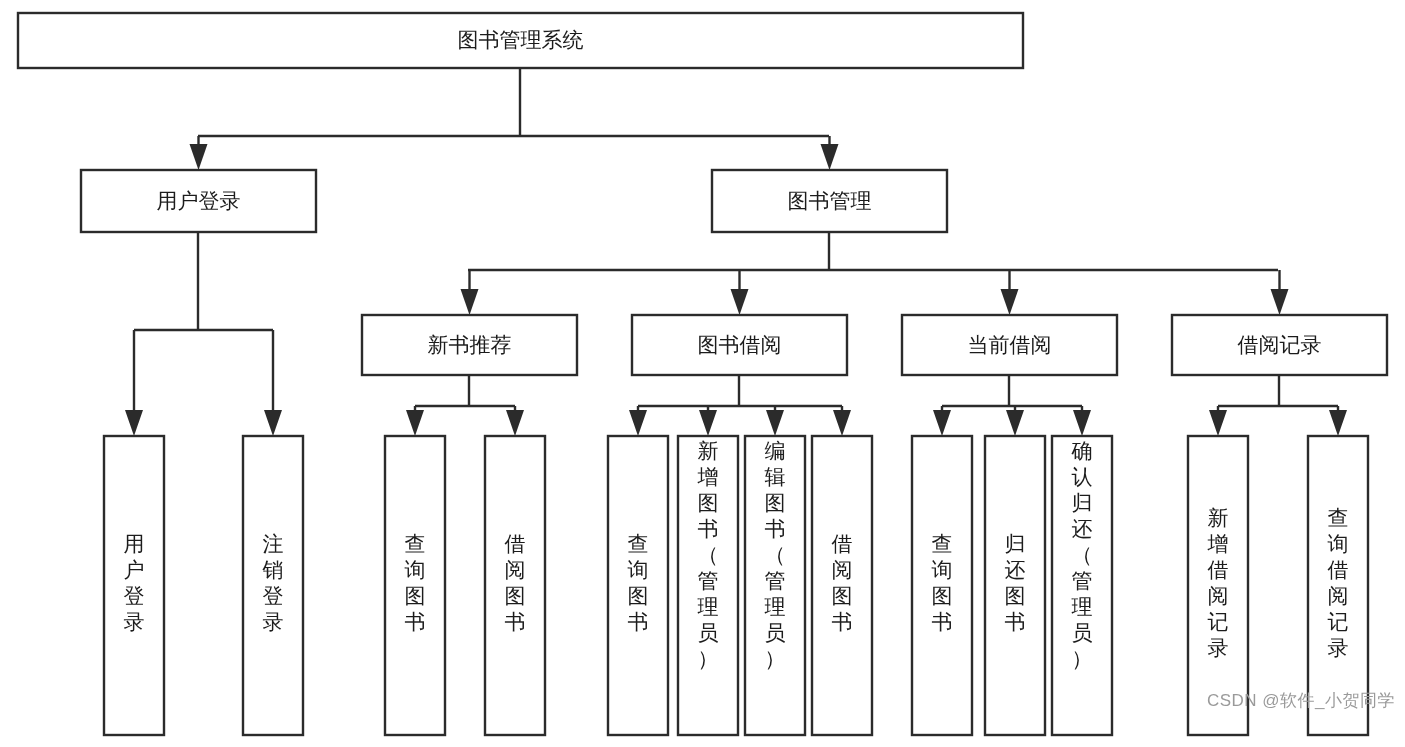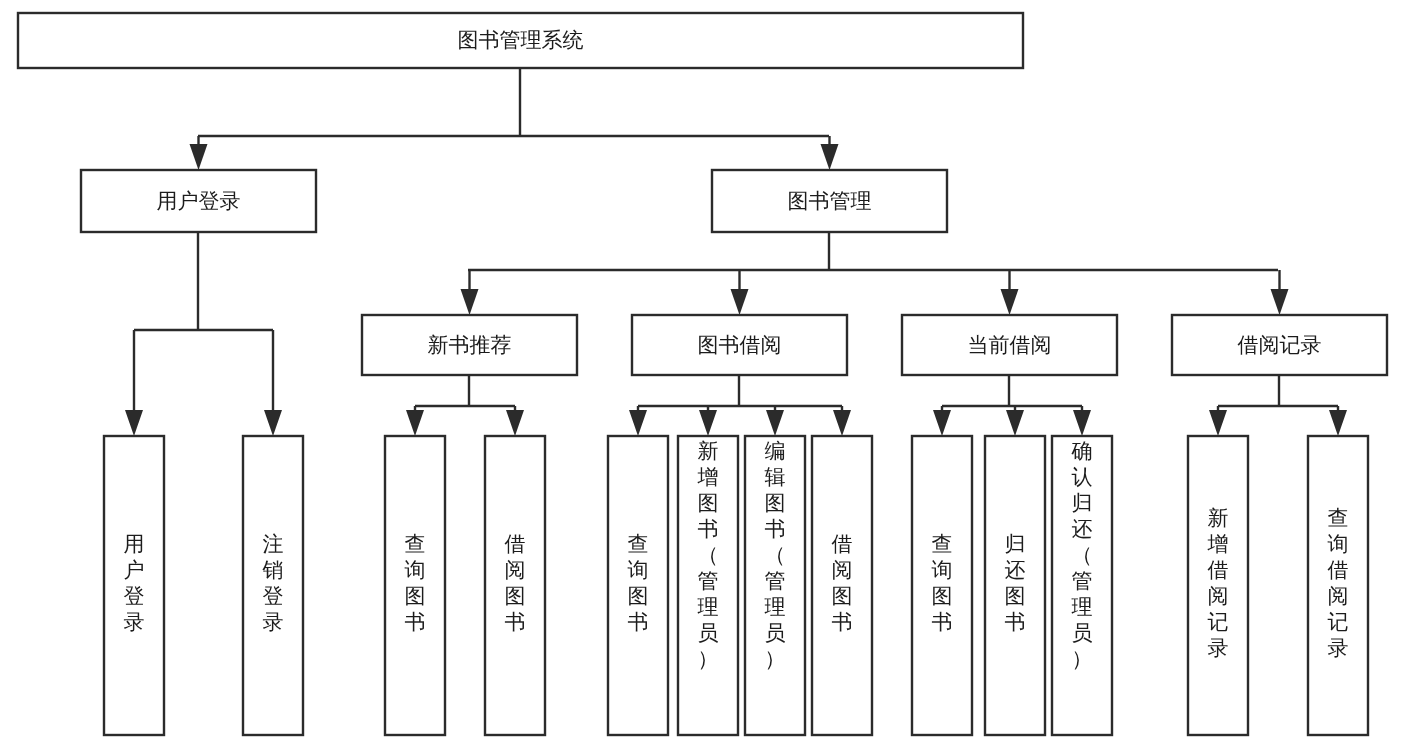--- a/index.html
+++ b/index.html
@@ -255,13 +255,14 @@
         <g>
           <rect x="1188" y="436" width="60" height="299" class="node-rect"></rect>
           <text x="1218" y="524.5" class="node-label-vertical"><tspan x="1218" dy="0">新</tspan><tspan x="1218" dy="26">增</tspan><tspan x="1218" dy="26">借</tspan><tspan x="1218" dy="26">阅</tspan><tspan x="1218" dy="26">记</tspan><tspan x="1218" dy="26">录</tspan></text>
         </g>
         <g>
           <rect x="1308" y="436" width="60" height="299" class="node-rect"></rect>
           <text x="1338" y="524.5" class="node-label-vertical"><tspan x="1338" dy="0">查</tspan><tspan x="1338" dy="26">询</tspan><tspan x="1338" dy="26">借</tspan><tspan x="1338" dy="26">阅</tspan><tspan x="1338" dy="26">记</tspan><tspan x="1338" dy="26">录</tspan></text>
         </g>
       </g>
     </svg>
+  <div class="watermark">CSDN @软件_小贺同学</div>
 </div>
 
 </body></html>

